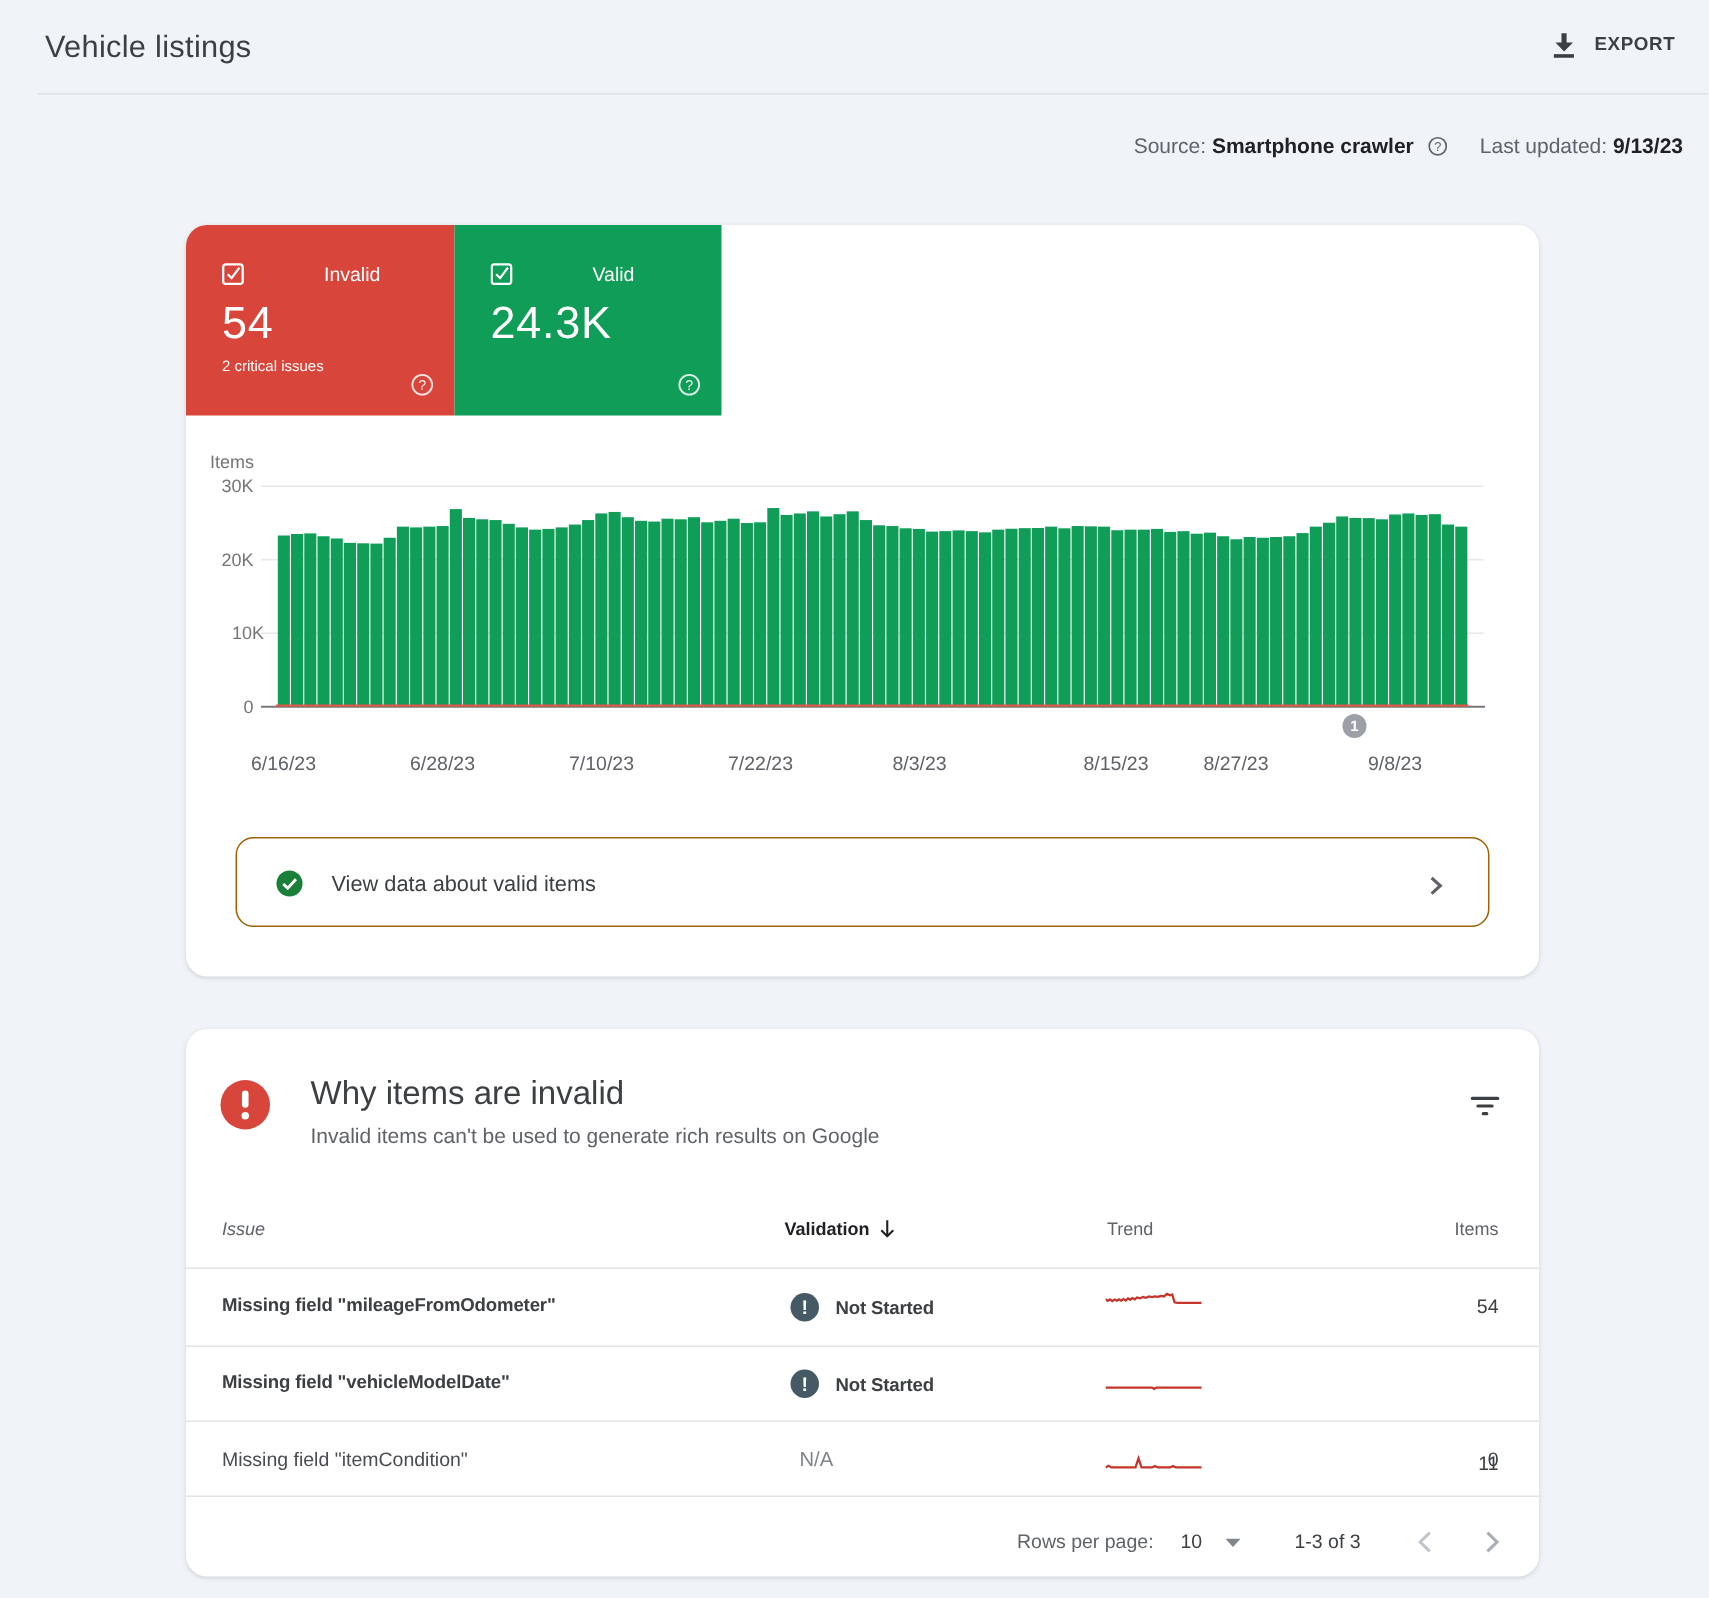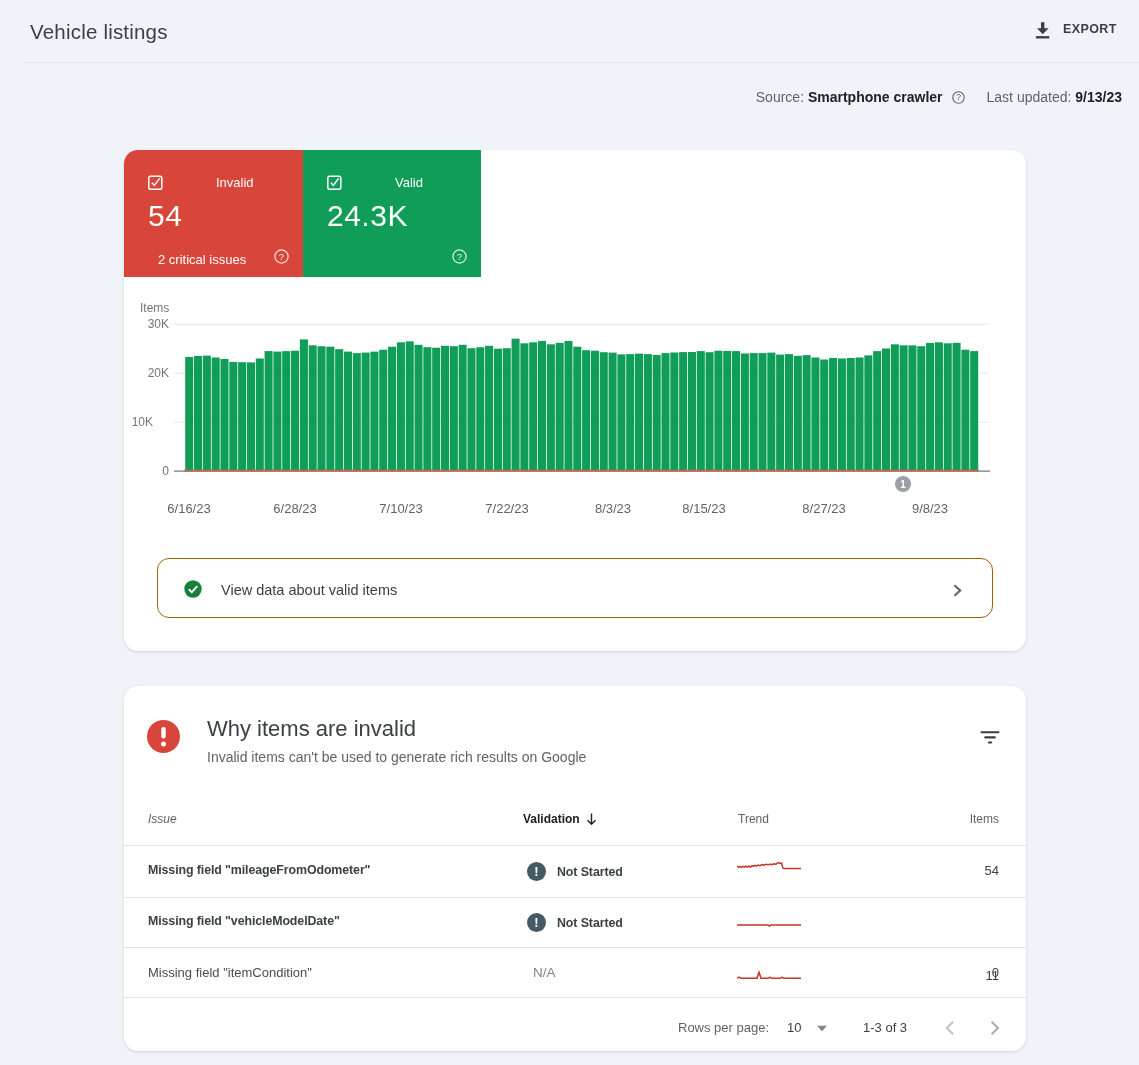--- a/index.html
+++ b/index.html
@@ -10,21 +10,21 @@
 .title { left:30px; top:20px; font-size:20.5px; color:#3c4043; letter-spacing:.2px; }
 .hdiv { left:25px; right:0; top:62px; height:1px; background:#dfe2e6; }
 .export { left:1063px; top:22px; color:#3c4043; font-size:12.5px; font-weight:bold; letter-spacing:.4px; }
 .srcline { right:17px; top:89px; font-size:14px; color:#5f6368; }
 .srcline b { color:#202124; font-weight:bold; }
 
 .tile { position:absolute; top:150px; height:127px; color:#fff; }
 .tile .cb { position:absolute; left:24px; top:25px; }
 .tile .lbl { position:absolute; left:52px; top:25px; font-size:13px;margin-left:40px; }
 .tile .num { position:absolute; left:24px; top:49px; font-size:30px; letter-spacing:.5px; }
-.tile .sub { position:absolute; left:24px; top:102px; font-size:13px;margin-left:10px; }
+.tile .sub { position:absolute; left:24px; top:89px; font-size:10px; }
 .tile .help { position:absolute; right:14px; bottom:13px; }
 
 .items-lbl { left:140px; top:301px; font-size:12px; color:#757575; }
 .ylab { position:absolute; width:45px; text-align:right; font-size:12px; color:#757575; }
 .xlab { position:absolute; top:501px; width:80px; text-align:center; font-size:13px; color:#5f6368; }
 
 .viewrow { left:157px; top:558px; width:836px; height:60px; border:1px solid #a16207;
   border-radius:12px; background:#fff; }
 .viewrow .txt { position:absolute; left:63px; top:22.5px; font-size:14.5px; color:#3c4043; }
 
@@ -78,21 +78,21 @@
   <div class="num">24.3K</div>
   <svg class="help" width="15" height="15" viewBox="0 0 15 15">
       <circle cx="7.5" cy="7.5" r="6.6" fill="none" stroke="rgba(255,255,255,.85)" stroke-width="1.2"></circle>
       <text x="7.5" y="10.8" font-size="9.5" fill="rgba(255,255,255,.9)" text-anchor="middle">?</text>
     </svg>
 </div>
 
 <div class="abs items-lbl">Items</div>
 <div class="ylab" style="left:124px; top:317px;">30K</div>
 <div class="ylab" style="left:124px; top:366px;">20K</div>
-<div class="ylab" style="left:108px; top:415px;">10K</div>
+<div class="ylab" style="left:131px; top:415px;">10K</div>
 <div class="ylab" style="left:124px; top:464px;">0</div>
 <svg class="abs" style="left:124px; top:290px;" width="902" height="240" viewBox="124 290 902 240">
   <line x1="174" y1="324.2" x2="989" y2="324.2" stroke="#e6e8eb" stroke-width="1"></line>
   <line x1="174" y1="373.2" x2="989" y2="373.2" stroke="#e6e8eb" stroke-width="1"></line>
   <line x1="174" y1="422.2" x2="989" y2="422.2" stroke="#e6e8eb" stroke-width="1"></line>
   <line x1="174" y1="471.2" x2="990" y2="471.2" stroke="#75797d" stroke-width="1.3"></line>
   <g fill="#0f9d58">
       <rect x="185.20" y="357.0" width="8.05" height="114.2"></rect>
       <rect x="194.02" y="356.0" width="8.05" height="115.2"></rect>
       <rect x="202.84" y="355.6" width="8.05" height="115.6"></rect>
@@ -186,21 +186,21 @@
     </g>
   <line x1="184" y1="470.4" x2="979" y2="470.4" stroke="#e2574c" stroke-width="1.5"></line>
   <circle cx="903" cy="484" r="8" fill="#9aa0a6"></circle>
   <text x="903" y="487.6" font-size="10" font-weight="bold" fill="#fff" text-anchor="middle">1</text>
 </svg>
 <div class="xlab" style="left:149px">6/16/23</div>
 <div class="xlab" style="left:255px">6/28/23</div>
 <div class="xlab" style="left:361px">7/10/23</div>
 <div class="xlab" style="left:467px">7/22/23</div>
 <div class="xlab" style="left:573px">8/3/23</div>
-<div class="xlab" style="left:664px">8/15/23</div>
+<div class="xlab" style="left:704px">8/15/23</div>
 <div class="xlab" style="left:784px">8/27/23</div>
 <div class="xlab" style="left:890px">9/8/23</div>
 
 <div class="abs viewrow">
   <svg style="position:absolute;left:26px;top:21px" width="18" height="18" viewBox="0 0 18 18">
       <circle cx="9" cy="9" r="8.7" fill="#188038"></circle>
       <path d="M4.8 9.3 L7.8 12.1 L13.3 6.2" fill="none" stroke="#fff" stroke-width="1.9"></path>
     </svg>
   <div class="txt">View data about valid items</div>
   <svg style="position:absolute;right:29px;top:25px" width="12" height="13" viewBox="0 0 12 13">

